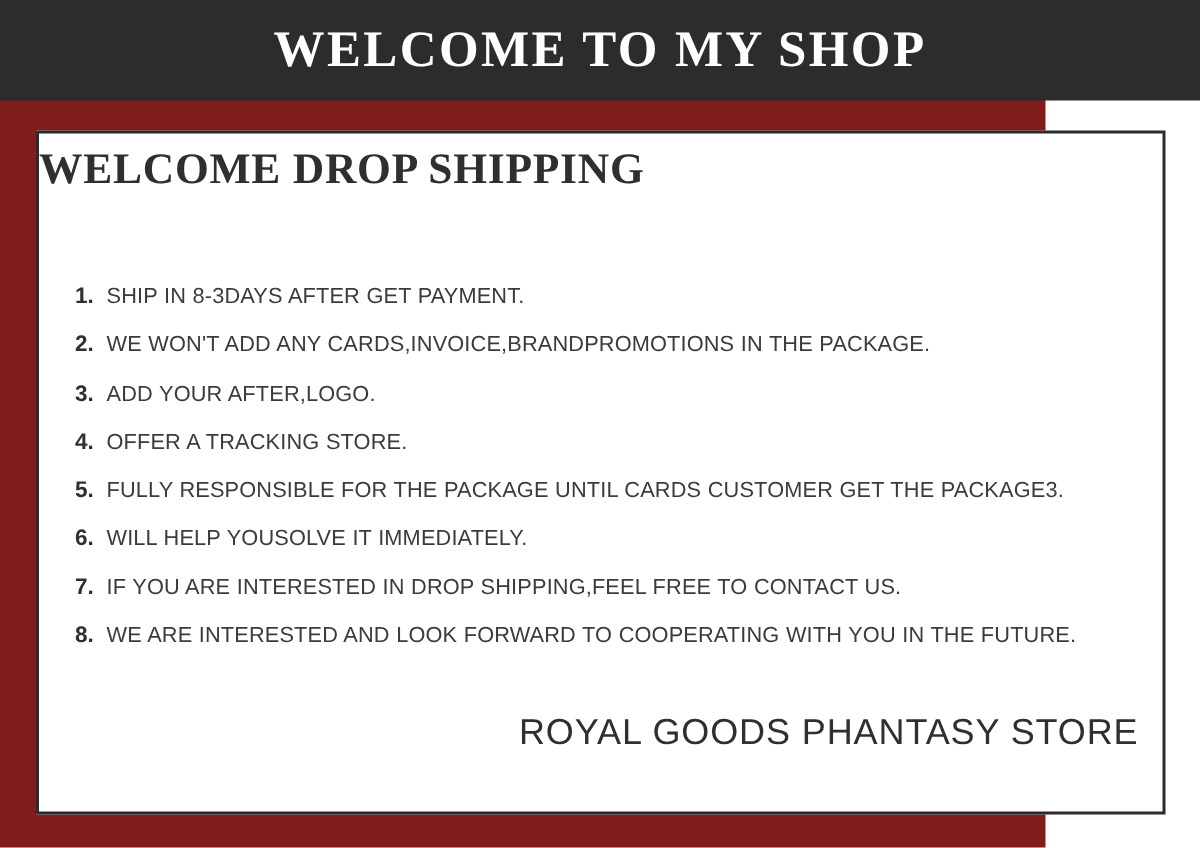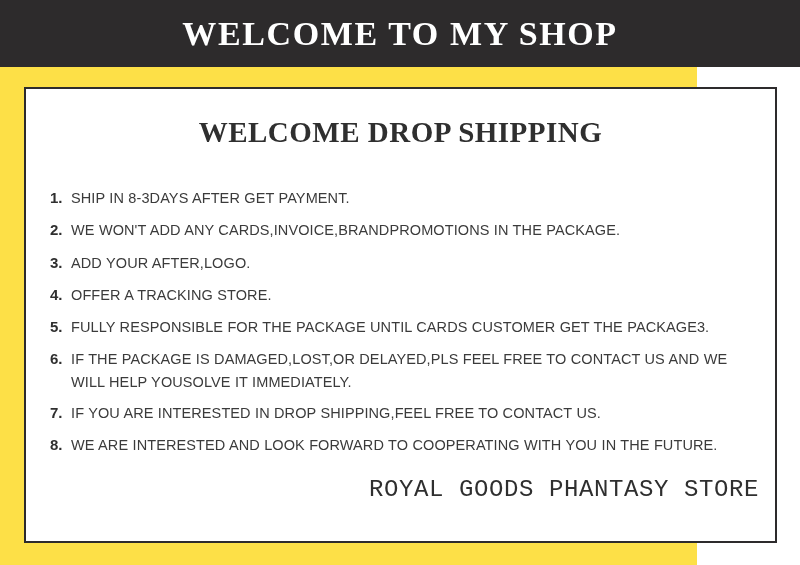--- a/index.html
+++ b/index.html
@@ -12,21 +12,21 @@
     height: 565px;
     background: #ffffff;
     font-family: "Liberation Sans", sans-serif;
     overflow: hidden;
   }
 
   .page {
     position: relative;
     width: 697px;
     height: 565px;
-    background: #fde047;
+    background: #7f1d1d;
   }
 
   
   .banner {
     position: absolute;
     left: 0;
     top: 0;
     width: 800px;
     height: 67px;
     background: #2d2b2c;
@@ -50,28 +50,28 @@
     left: 24px;
     top: 87px;
     width: 753px;
     height: 456px;
     box-sizing: border-box;
     border: 2px solid #2d2b2c;
     background: #ffffff;
   }
 
   .box-title {
-    text-align: center;
+    text-align: left;
     font-family: "Liberation Serif", "DejaVu Serif", serif;
     font-size: 29px;
     font-weight: 700;
     color: #2f2f2f;
     letter-spacing: 0.5px;
     margin: 0;
-    padding-top: 28px;
+    padding-top: 9px;
     line-height: 1.1;
     white-space: nowrap;
   }
 
   
   .terms-list {
     list-style: none;
     margin: 0;
     padding: 0;
     position: absolute;
@@ -102,21 +102,21 @@
   }
   .term-text .cont-line {
     display: block;
   }
 
   
   .signature {
     position: absolute;
     right: 16px;
     bottom: 38px;
-    font-family: Liberation Mono, monospace;
+    font-family: Liberation Sans, sans-serif;
     font-size: 24px;
     font-weight: 400;
     color: #2f2f2f;
     letter-spacing: 0.6px;
     white-space: nowrap;
   }
 </style>
 </head>
 <body>
 
@@ -147,21 +147,20 @@
         <span class="term-num">4.</span>
         <span class="term-text">OFFER A TRACKING STORE.</span>
       </li>
       <li class="term-item">
         <span class="term-num">5.</span>
         <span class="term-text">FULLY RESPONSIBLE FOR THE PACKAGE UNTIL CARDS CUSTOMER GET THE PACKAGE3.</span>
       </li>
       <li class="term-item">
         <span class="term-num">6.</span>
         <span class="term-text">
-          <span>IF THE PACKAGE IS DAMAGED,LOST,OR DELAYED,PLS FEEL FREE TO CONTACT US AND WE</span>
           <span class="cont-line">WILL HELP YOUSOLVE IT IMMEDIATELY.</span>
         </span>
       </li>
       <li class="term-item">
         <span class="term-num">7.</span>
         <span class="term-text">IF YOU ARE INTERESTED IN DROP SHIPPING,FEEL FREE TO CONTACT US.</span>
       </li>
       <li class="term-item">
         <span class="term-num">8.</span>
         <span class="term-text">WE ARE INTERESTED AND LOOK FORWARD TO COOPERATING WITH YOU IN THE FUTURE.</span>

